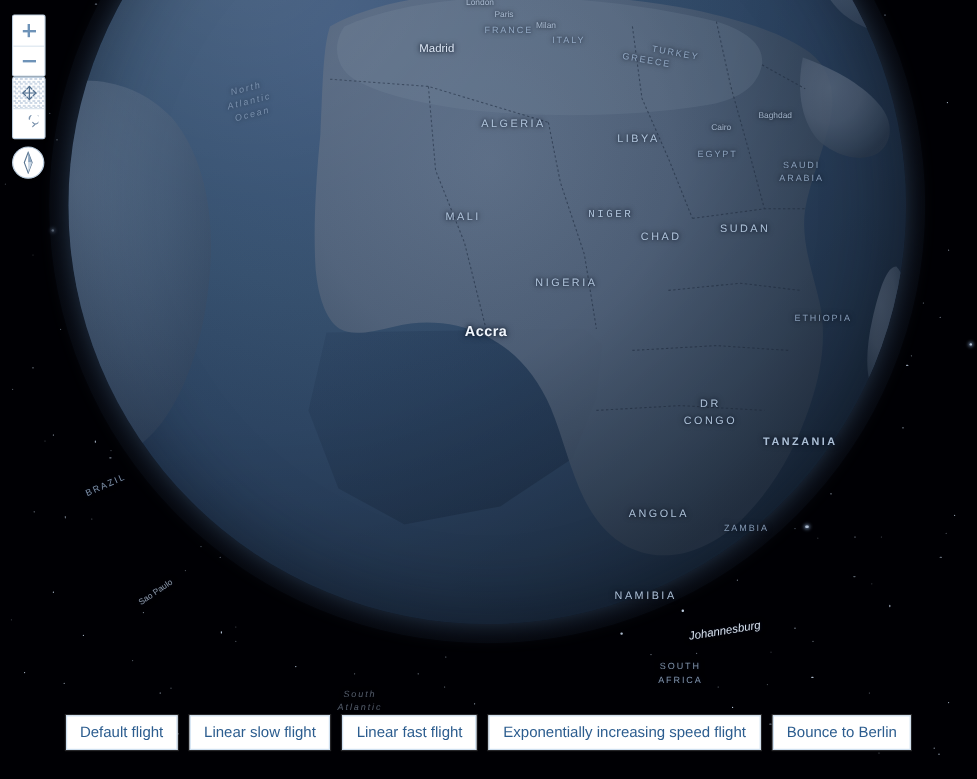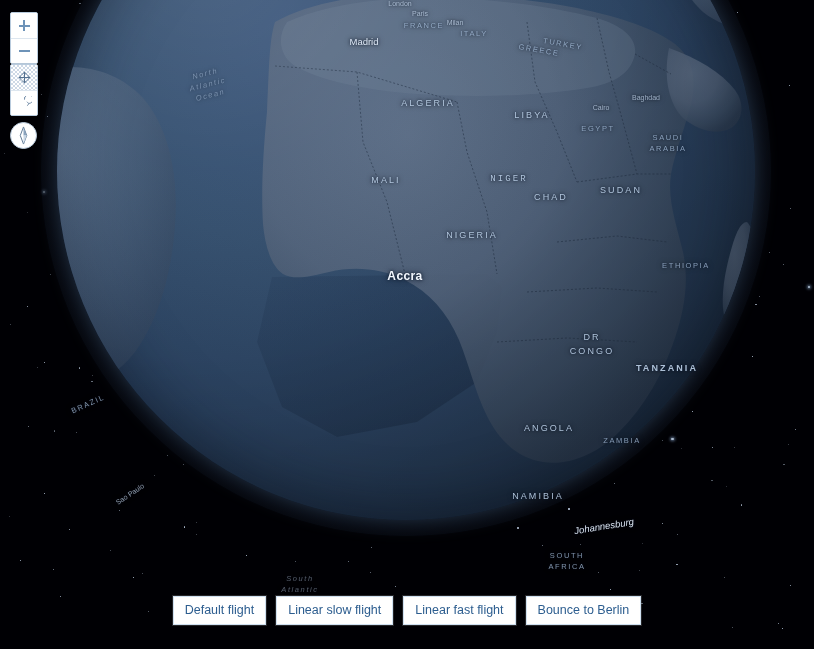--- a/index.html
+++ b/index.html
@@ -514,17 +514,18 @@
       <polygon points="7,1 10.4,10 7,19 3.6,10" fill="#ffffff" stroke="#5b7692" stroke-width="1"></polygon>
       <polygon points="7,1 10.4,10 7,10" fill="#8aa3bd"></polygon>
       <polygon points="7,10 10.4,10 7,19" fill="#c9d7e5"></polygon>
     </svg>
   </div>
 
   <div id="flight-bar">
       <button class="flight-btn">Default flight</button>
       <button class="flight-btn">Linear slow flight</button>
       <button class="flight-btn">Linear fast flight</button>
+      <button class="flight-btn">Exponentially increasing speed flight</button>
       <button class="flight-btn">Bounce to Berlin</button>
     </div>
 
 
 </div>
 
 </body></html>

